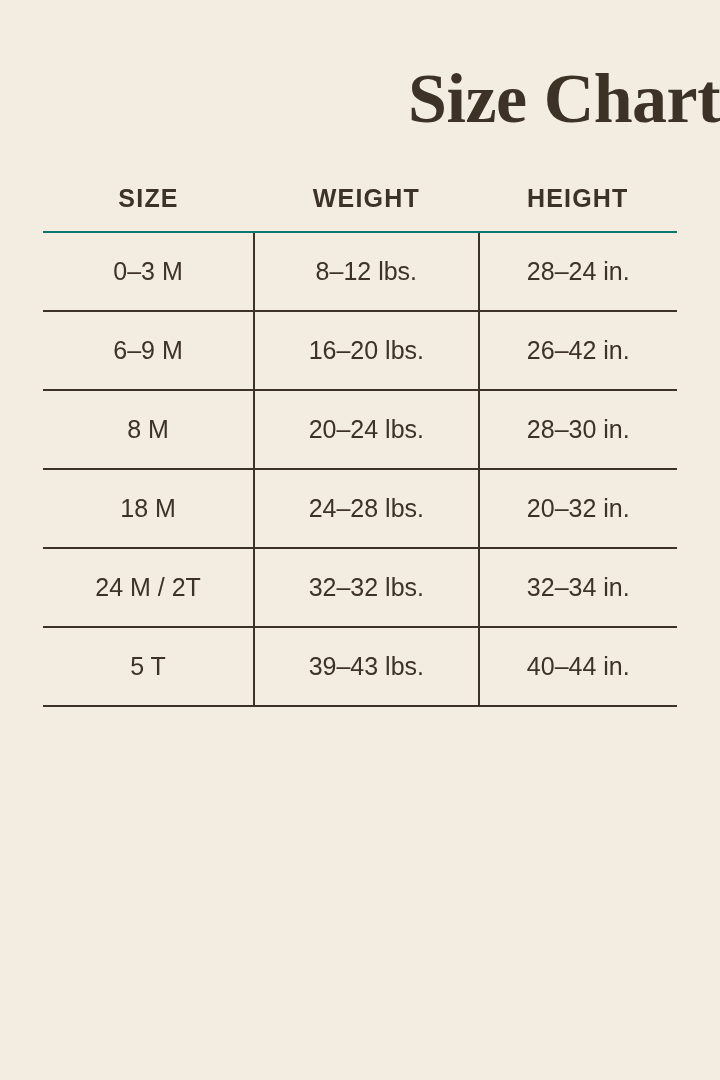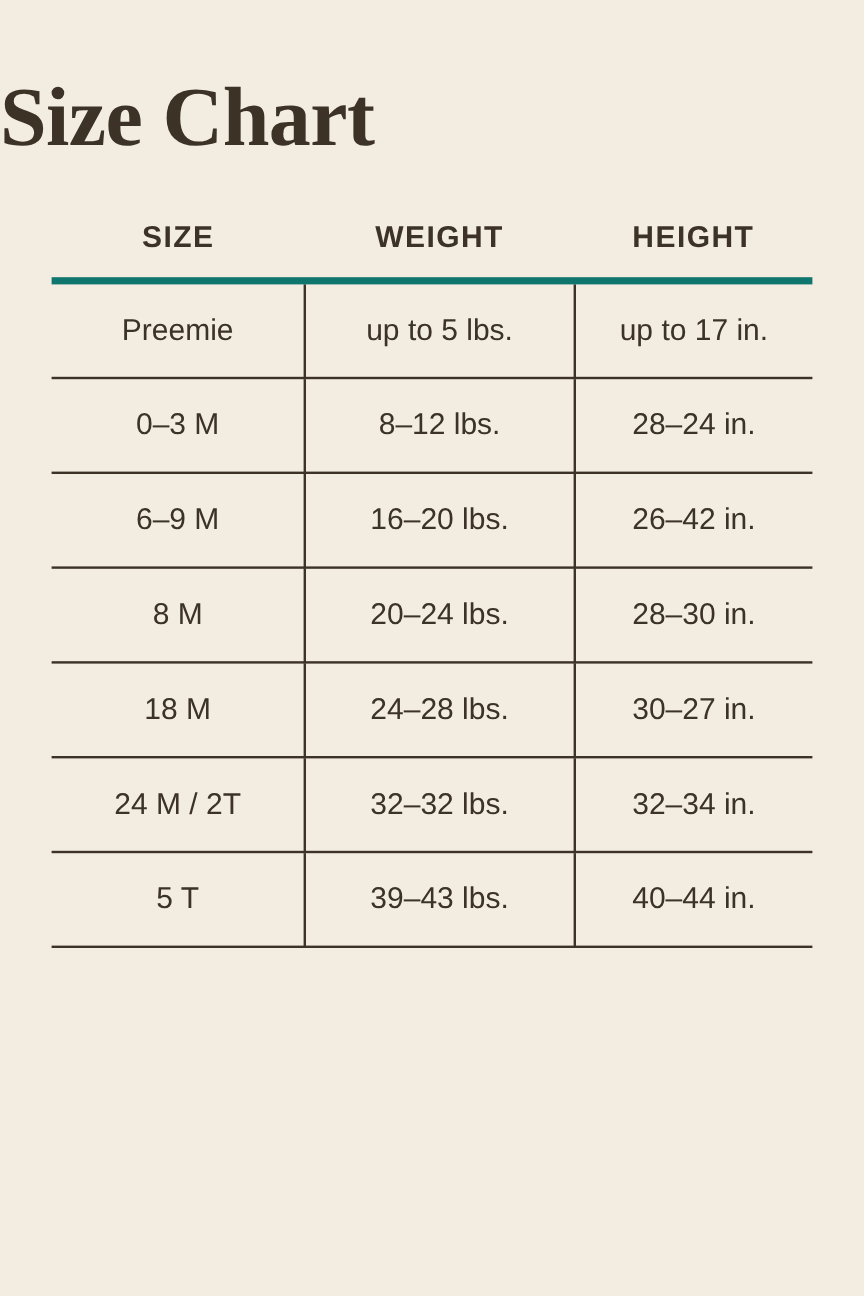--- a/index.html
+++ b/index.html
@@ -15,21 +15,21 @@
     overflow: hidden;
   }
   .page {
     width: 720px;
     height: 1080px;
     position: relative;
     box-sizing: border-box;
     background: #f2ece1;
   }
   .title {
-    text-align: left;
+    text-align: right;
     font-family: "Liberation Serif", serif;
     font-weight: bold;
     font-size: 70px;
     line-height: 1;
     letter-spacing: -0.5px;
     color: #3c3226;
     margin: 0;
     padding-top: 64px;
   }
   .table-wrap {
@@ -46,21 +46,21 @@
     font-family: "Liberation Sans", sans-serif;
     font-weight: bold;
     font-size: 25px;
     letter-spacing: 1.2px;
     color: #3c3226;
     text-align: center;
     padding: 6px 0 18px 0;
     border: none;
   }
   table.size-chart thead tr th {
-    border-bottom: 6px solid #0f766e;
+    border-bottom: 2px solid #0f766e;
     margin-top: 32px;
   }
   table.size-chart td {
     font-family: "Liberation Sans", sans-serif;
     font-weight: normal;
     font-size: 25px;
     color: #3c3226;
     text-align: center;
     height: 75px;
     border-bottom: 2px solid #3c3226;
@@ -93,43 +93,38 @@
       </colgroup>
       <thead>
         <tr>
           <th>SIZE</th>
           <th>WEIGHT</th>
           <th>HEIGHT</th>
         </tr>
       </thead>
       <tbody id="table-body">
           <tr>
-            <td class="col-0">Preemie</td>
-            <td class="col-1">up to 5 lbs.</td>
-            <td class="col-2">up to 17 in.</td>
-          </tr>
-          <tr>
             <td class="col-0">0–3 M</td>
             <td class="col-1">8–12 lbs.</td>
             <td class="col-2">28–24 in.</td>
           </tr>
           <tr>
             <td class="col-0">6–9 M</td>
             <td class="col-1">16–20 lbs.</td>
             <td class="col-2">26–42 in.</td>
           </tr>
           <tr>
             <td class="col-0">8 M</td>
             <td class="col-1">20–24 lbs.</td>
             <td class="col-2">28–30 in.</td>
           </tr>
           <tr>
             <td class="col-0">18 M</td>
             <td class="col-1">24–28 lbs.</td>
-            <td class="col-2">30–27 in.</td>
+            <td class="col-2">20–32 in.</td>
           </tr>
           <tr>
             <td class="col-0">24 M / 2T</td>
             <td class="col-1">32–32 lbs.</td>
             <td class="col-2">32–34 in.</td>
           </tr>
           <tr>
             <td class="col-0">5 T</td>
             <td class="col-1">39–43 lbs.</td>
             <td class="col-2">40–44 in.</td>

